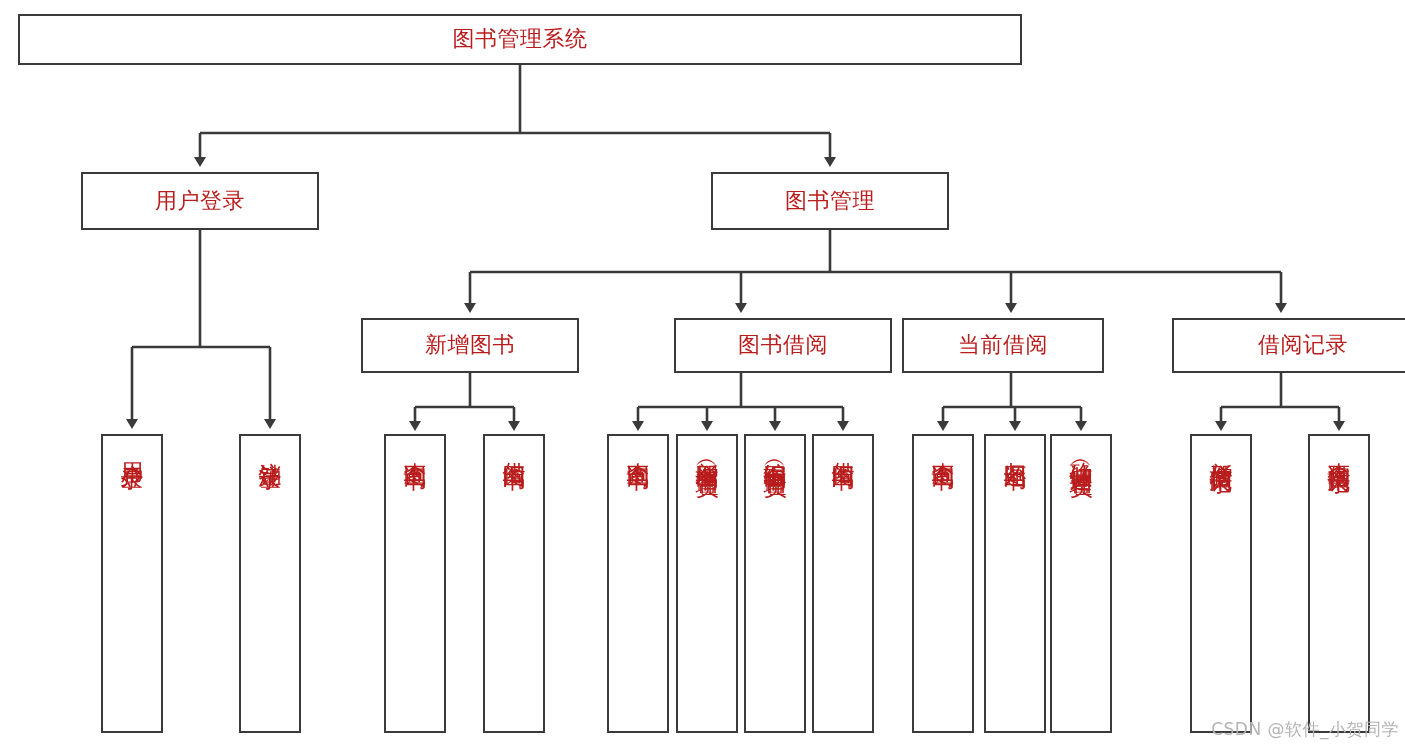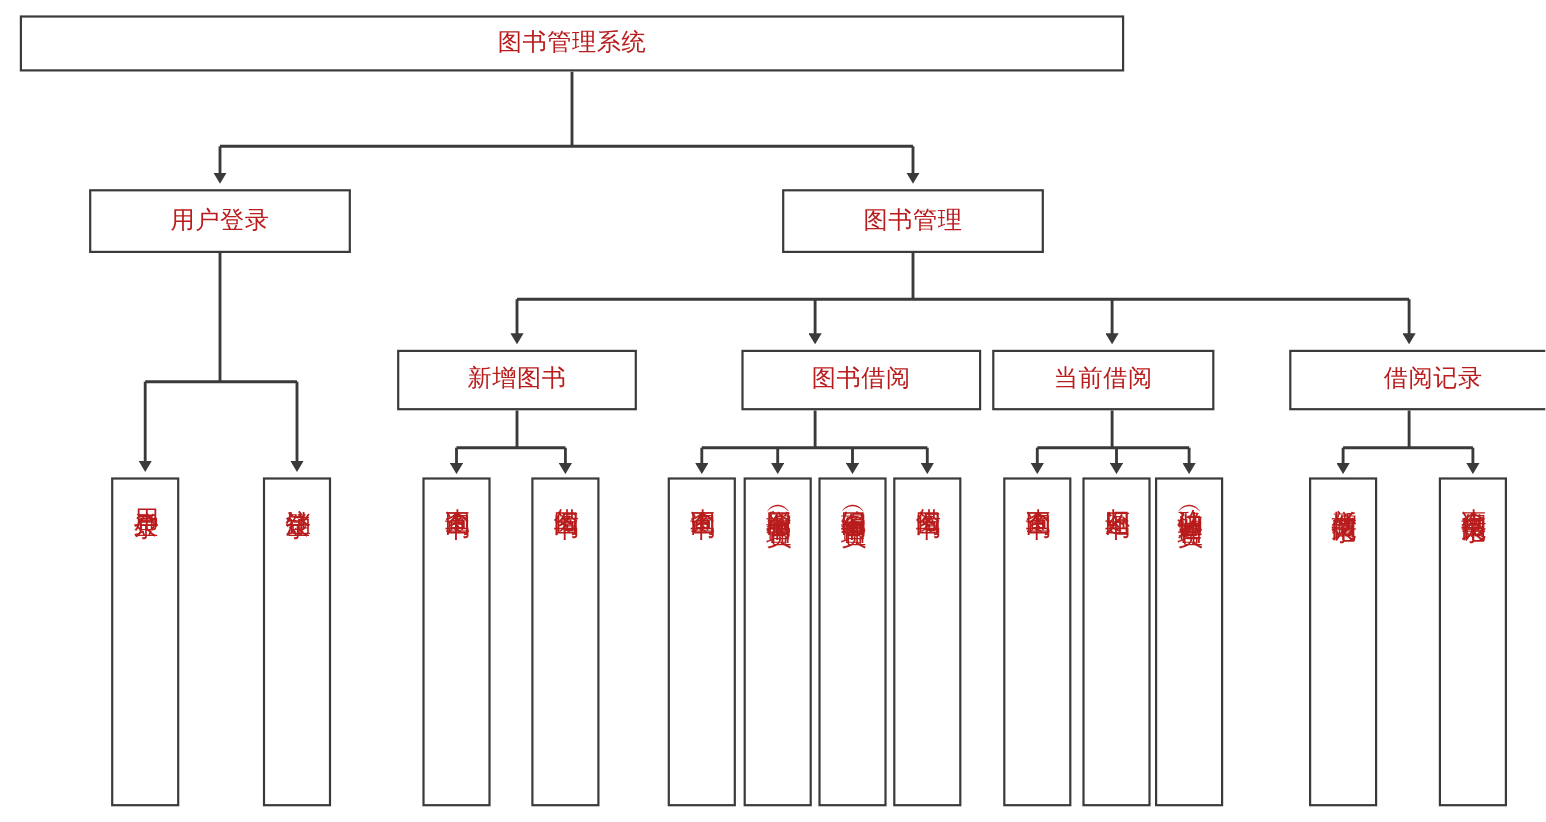--- a/index.html
+++ b/index.html
@@ -180,13 +180,14 @@
         <span class="node-label">确认归还（管理员）</span>
       </div>
       <div class="node-box vert" style="left: 1190px; top: 434px; width: 62px; height: 299px;">
         <span class="node-label">新增借阅记录</span>
       </div>
       <div class="node-box vert" style="left: 1308px; top: 434px; width: 62px; height: 299px;">
         <span class="node-label">查询借阅记录</span>
       </div>
     </div>
 
+  <div class="watermark">CSDN @软件_小贺同学</div>
 </div>
 
 </body></html>

